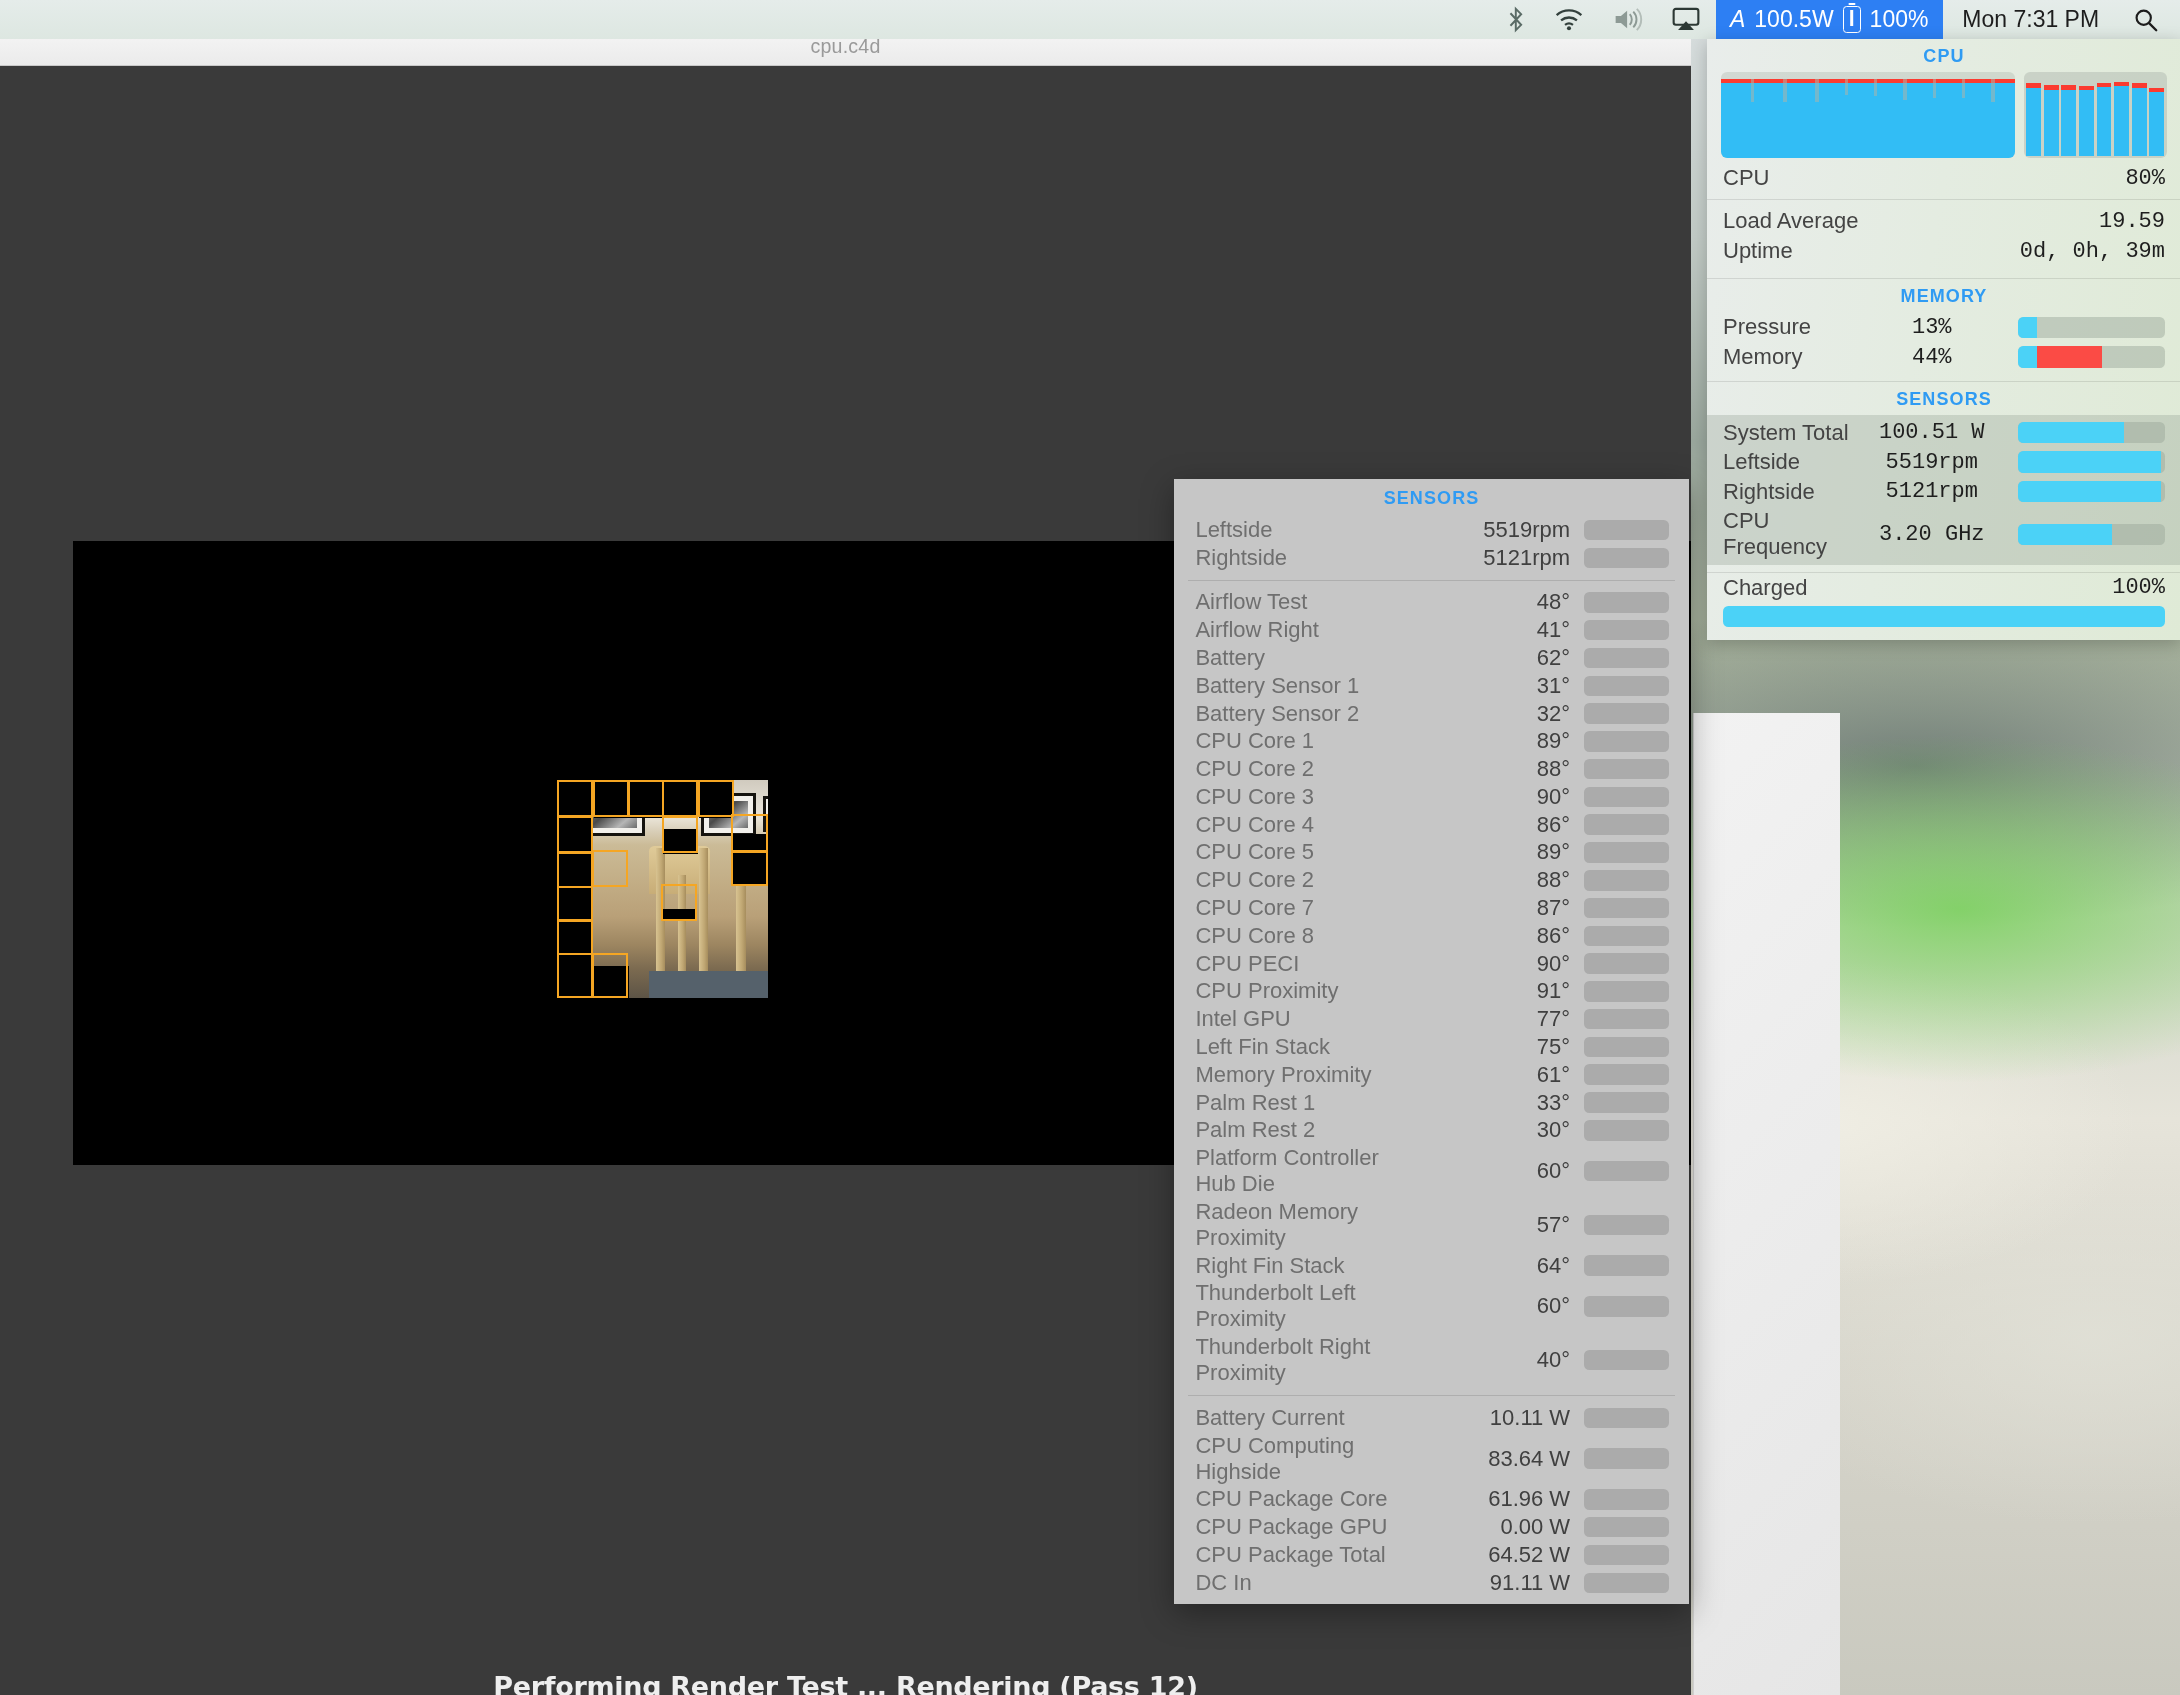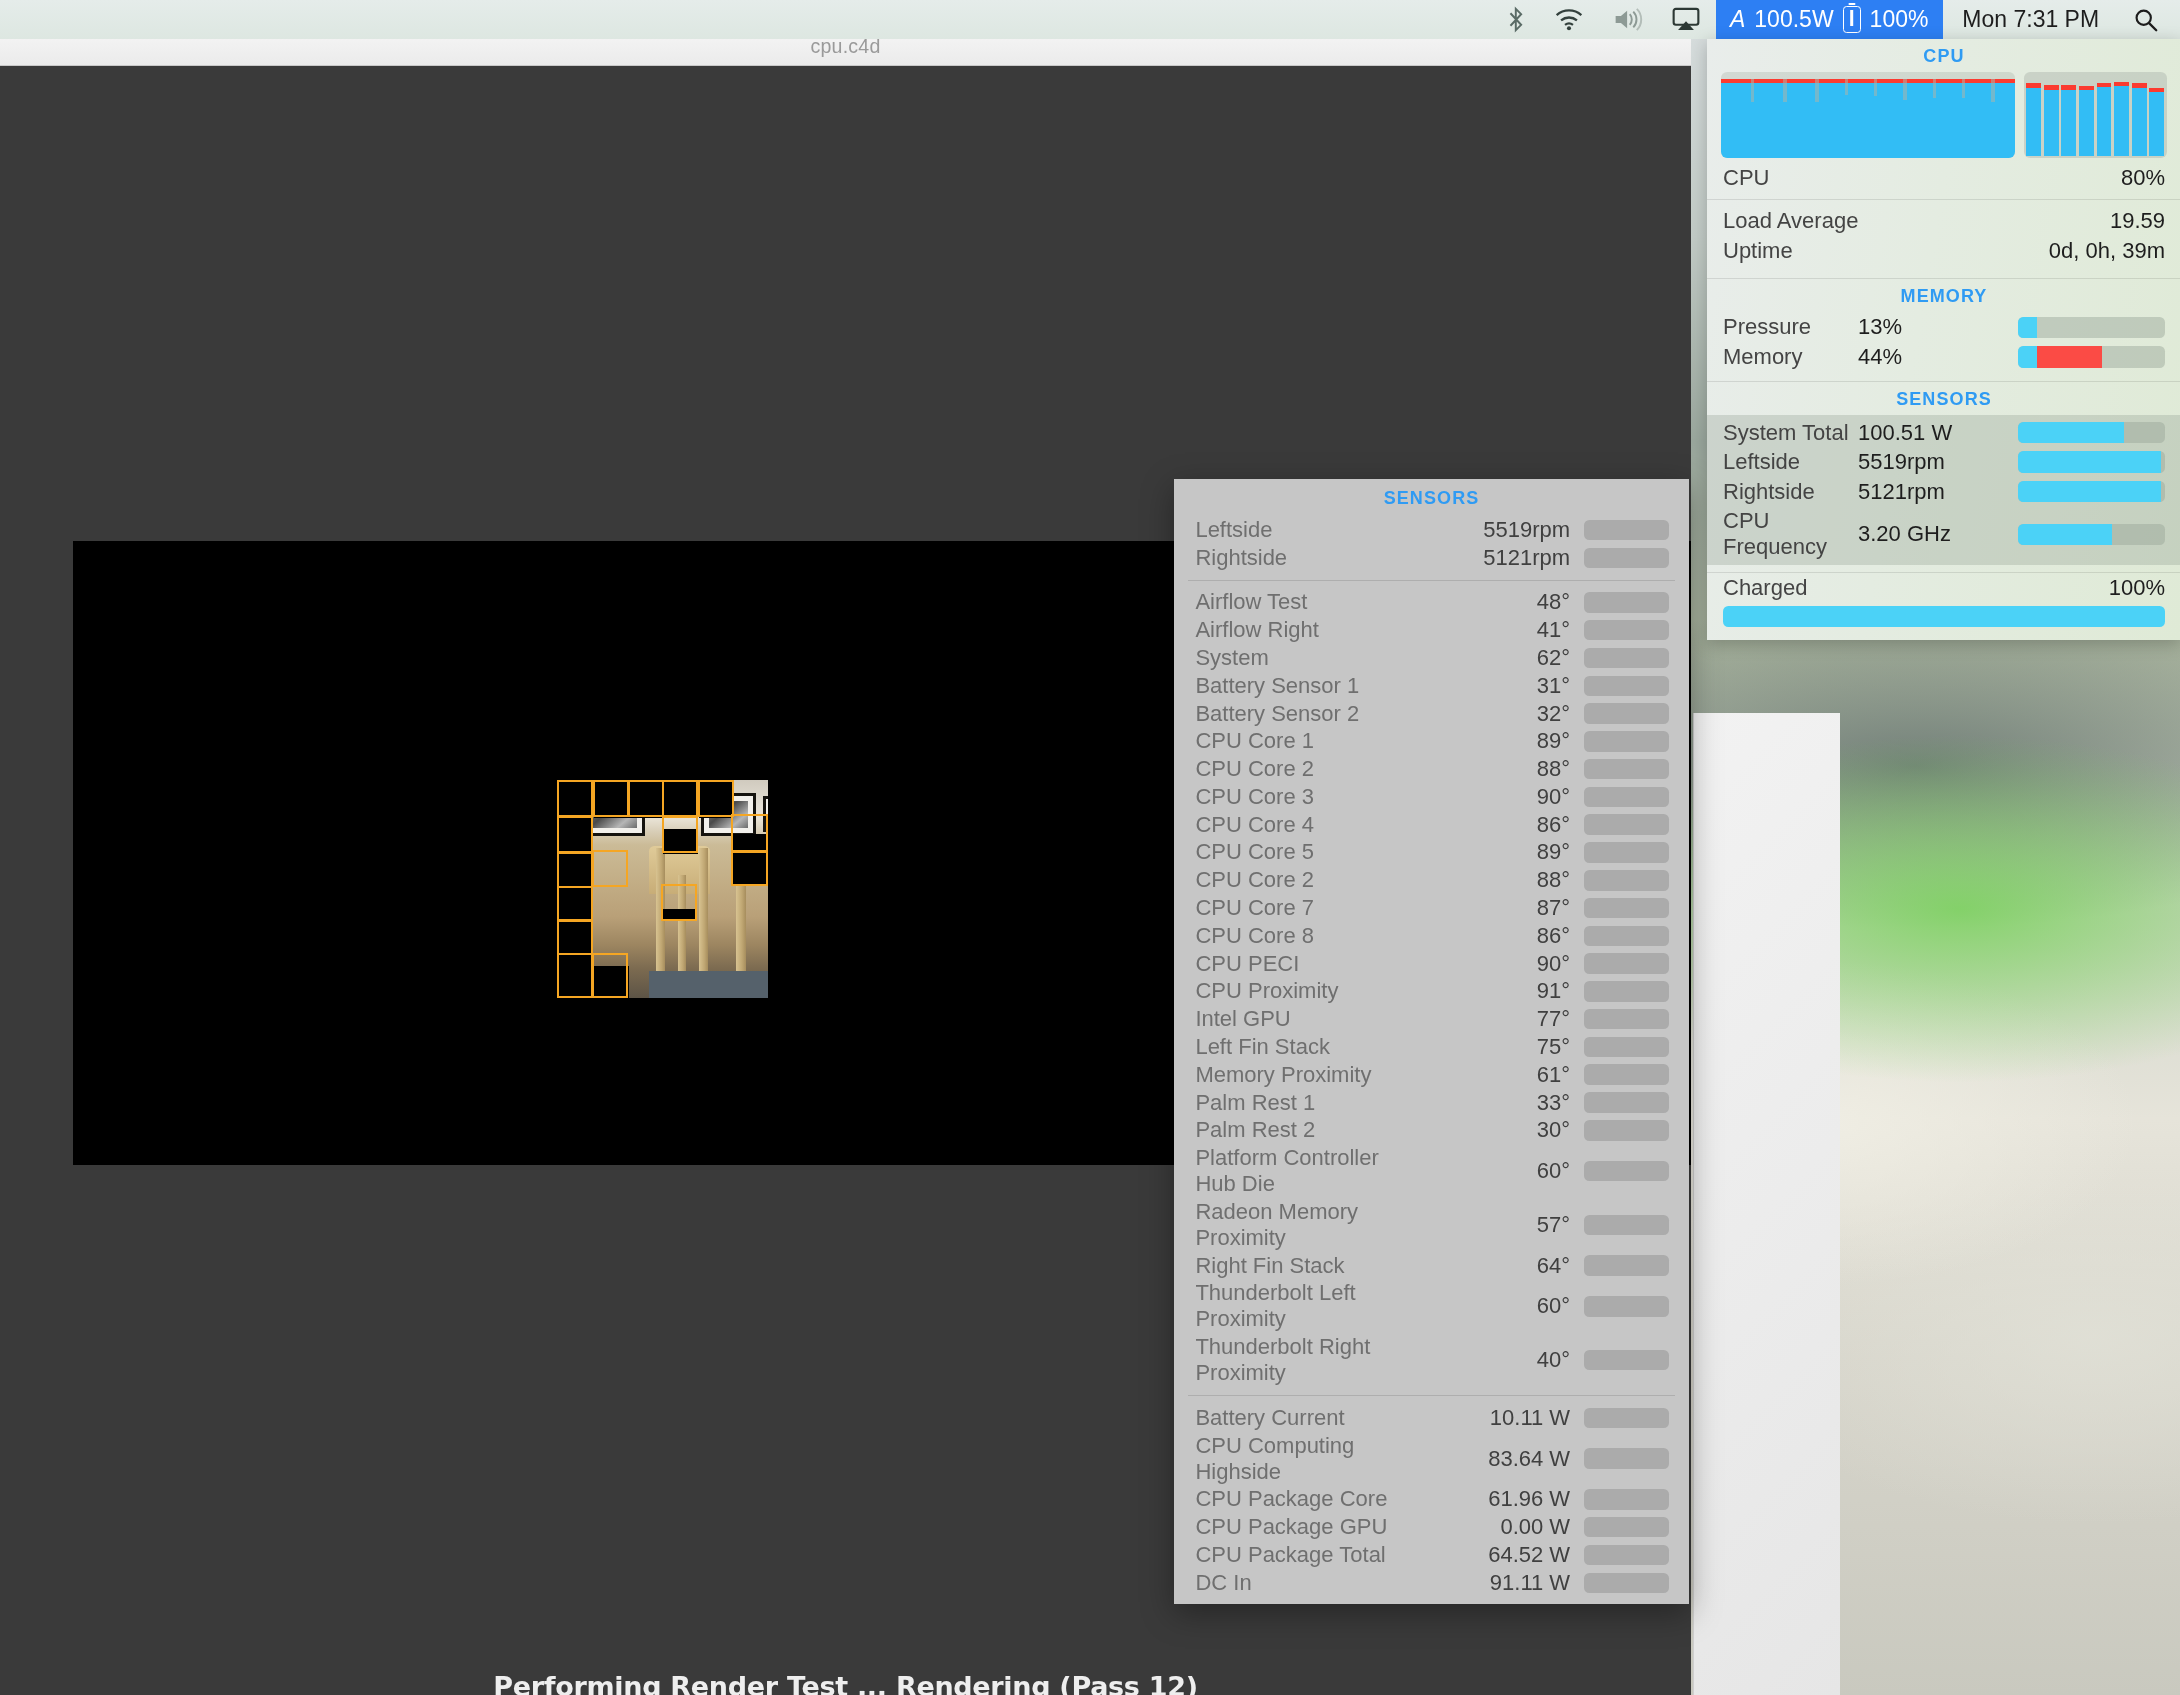--- a/index.html
+++ b/index.html
@@ -143,21 +143,21 @@
   }
   .core-bar{ flex:1; position:relative; background:#32bdf5; }
   .core-bar::before{
     content:""; position:absolute; left:0; right:0; top:-4.5px;
     height:4.5px; background:#fb3b30;
   }
   .kv-row{
     display:flex; align-items:center; padding:1.8px 16px;
   }
   .kv-row .k{ flex:1; color:#444; }
-  .kv-row .v{ text-align:left; color:#1e1e1e; }
+  .kv-row .v{ text-align:center; color:#1e1e1e;font-family:Liberation Mono, monospace; }
   .kv-row.with-bar .v{ width:160px; padding-right:12.5px; }
   .mini-bar{
     width:147px; height:21.4px; border-radius:5.3px;
     background:rgba(150,165,150,.45); overflow:hidden;
   }
   .mini-bar .seg-blue{ height:100%; background:#4bd2f7; float:left; }
   .mini-bar .seg-red{ height:100%; background:#fb4b45; float:left; }
   .dd-sensor-block{ background:rgba(140,152,140,.30); padding:2.7px 0; }
   #battery-bar-wrap{ padding:3.6px 16px 9px; }
   #battery-bar{
@@ -435,21 +435,21 @@
         <span class="k">Airflow Test</span>
         <span class="v">48°</span>
         <span class="sw-bar"><span class="fill" style="width: 64%;"></span></span>
       </div>
       <div class="sw-row">
         <span class="k">Airflow Right</span>
         <span class="v">41°</span>
         <span class="sw-bar"><span class="fill" style="width: 64%;"></span></span>
       </div>
       <div class="sw-row">
-        <span class="k">System</span>
+        <span class="k">Battery</span>
         <span class="v">62°</span>
         <span class="sw-bar"><span class="fill" style="width: 84%;"></span></span>
       </div>
       <div class="sw-row">
         <span class="k">Battery Sensor 1</span>
         <span class="v">31°</span>
         <span class="sw-bar"><span class="fill" style="width: 54%;"></span></span>
       </div>
       <div class="sw-row">
         <span class="k">Battery Sensor 2</span>

